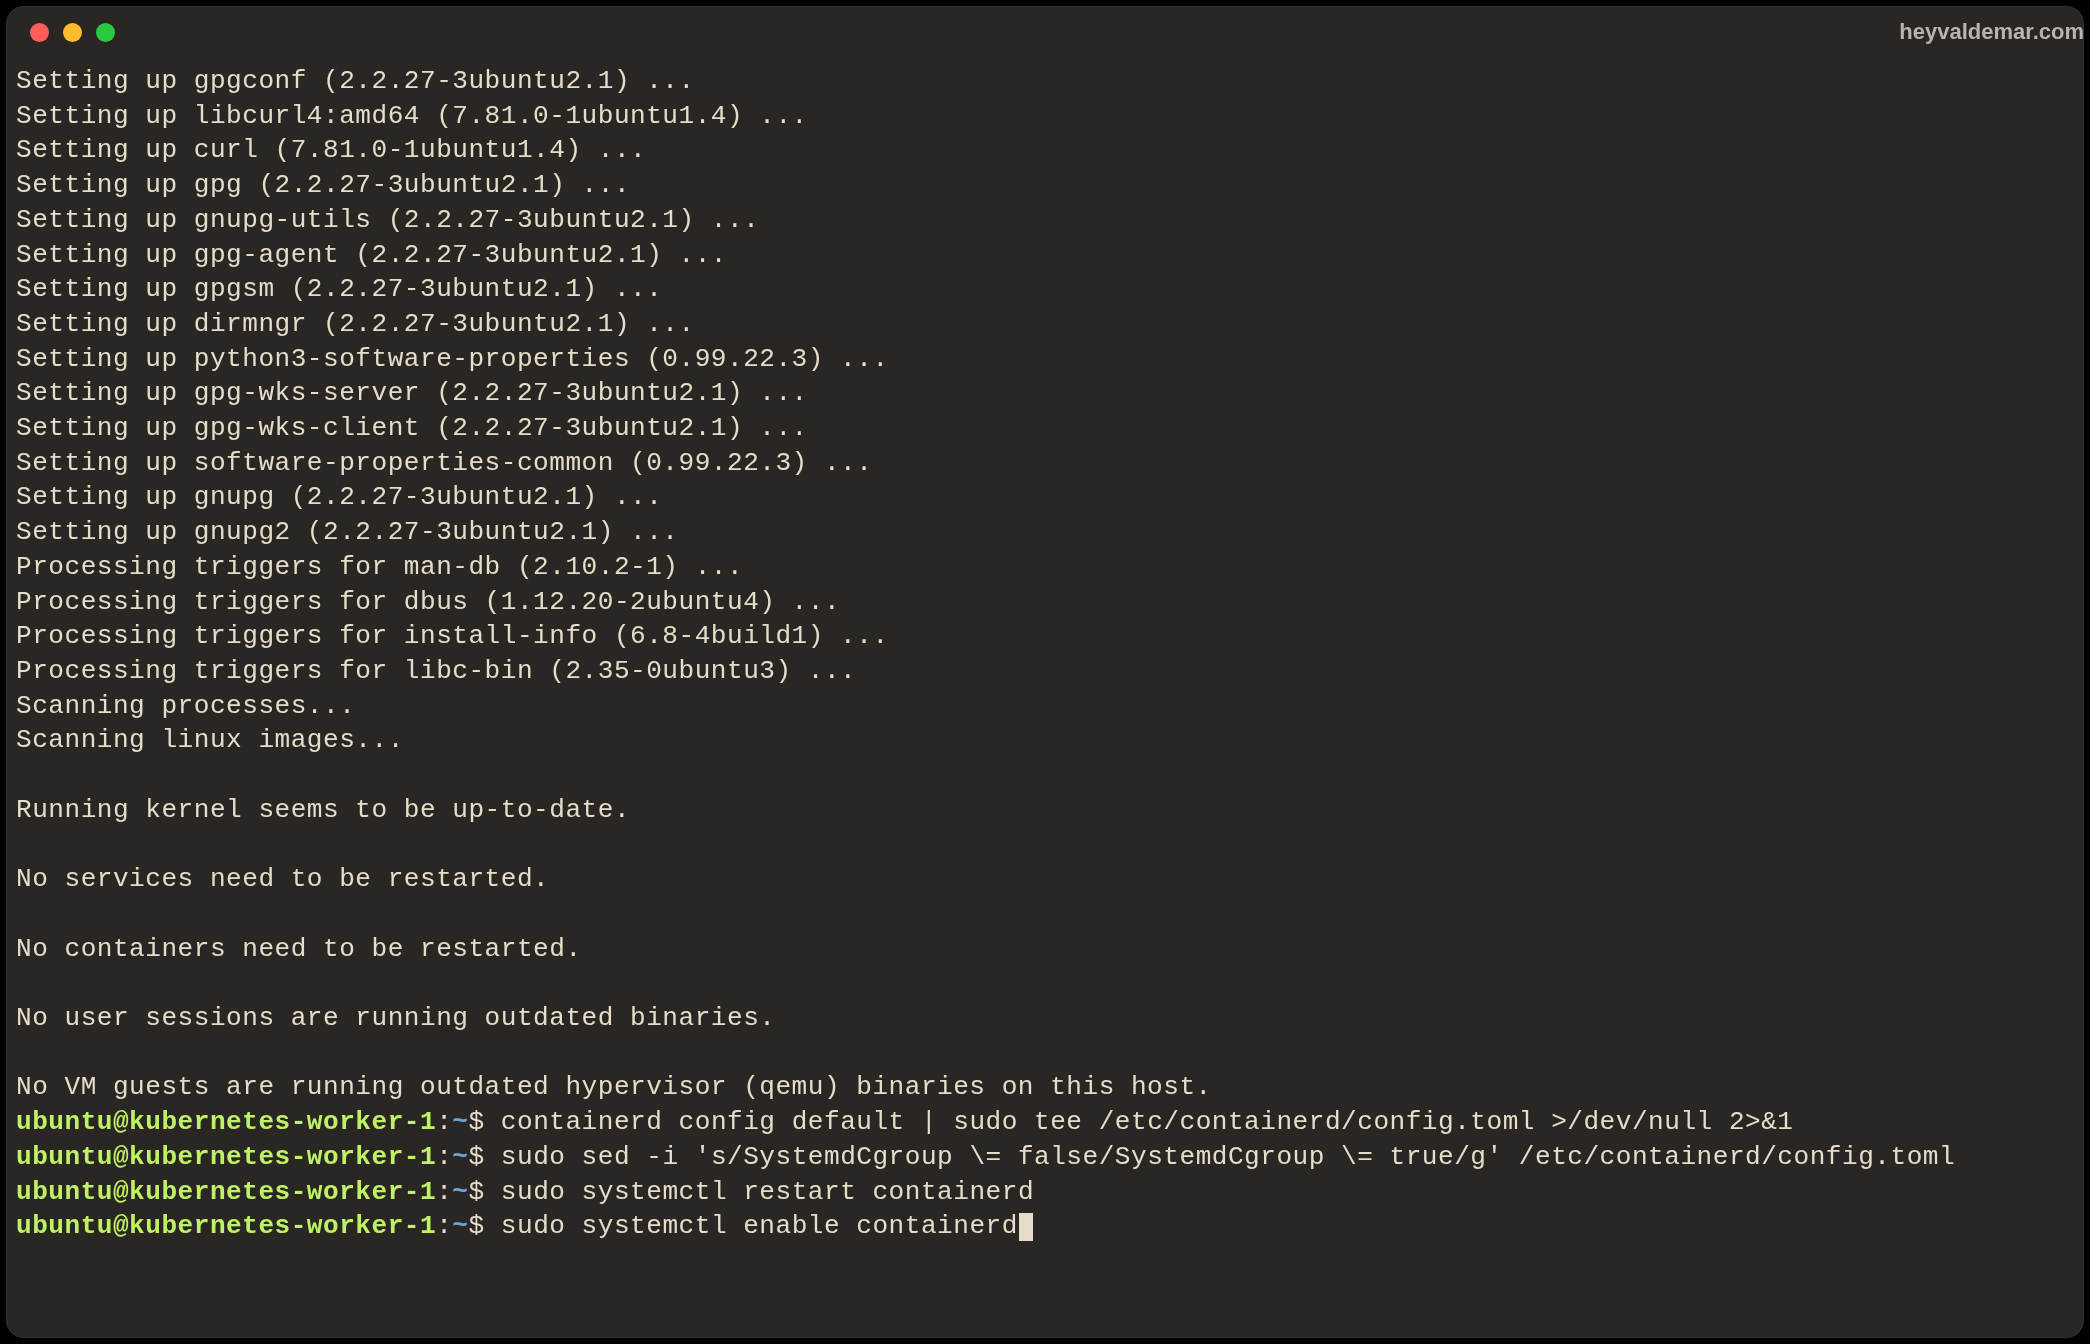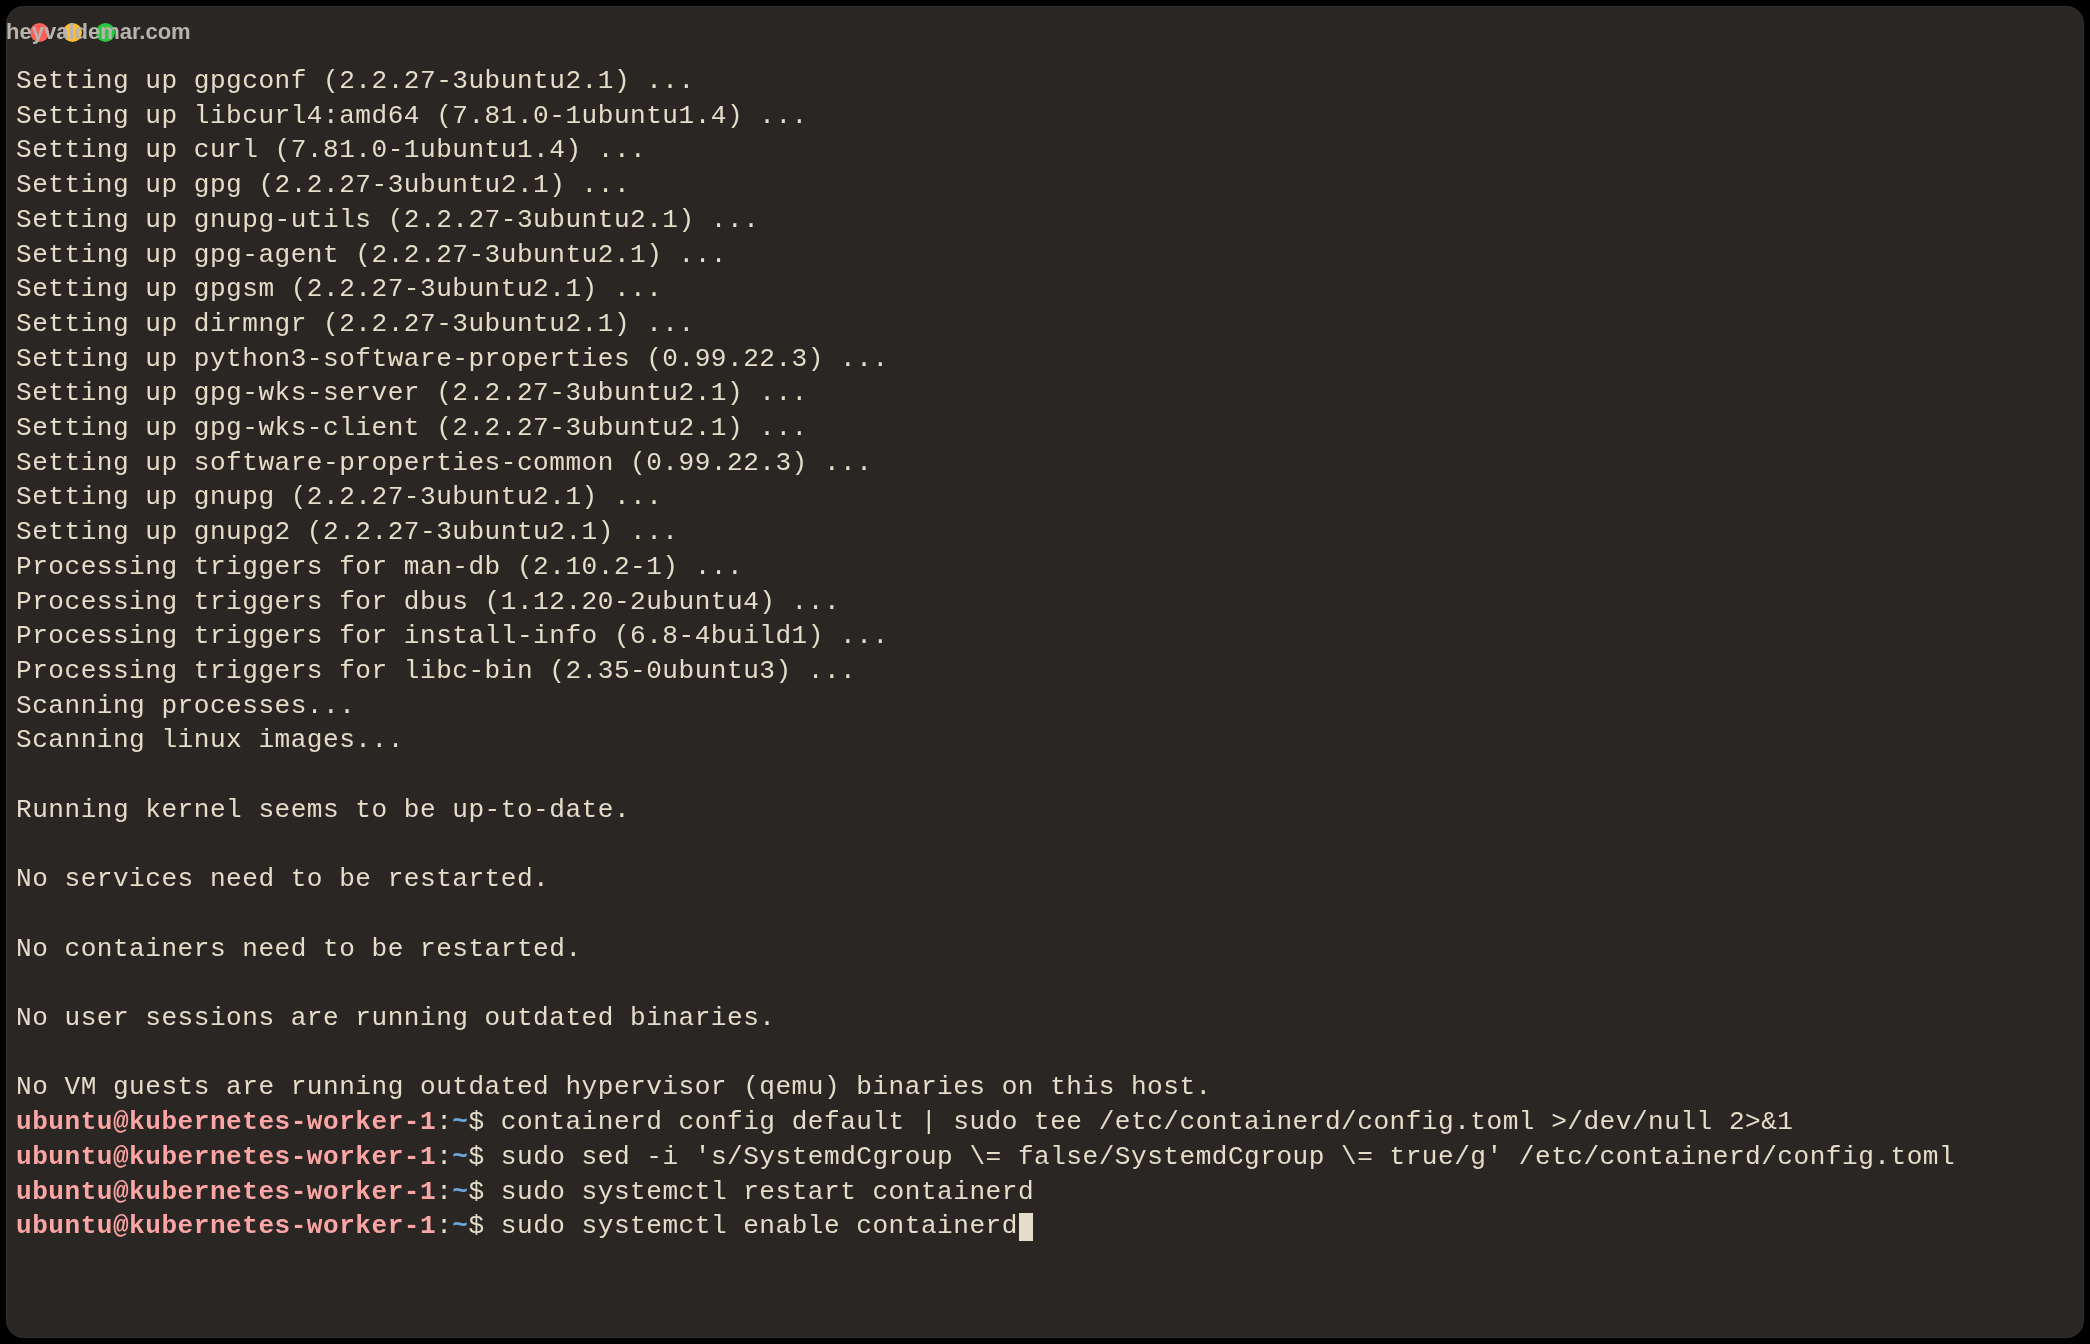--- a/index.html
+++ b/index.html
@@ -40,40 +40,40 @@
     width: 19px;
     height: 19px;
     border-radius: 50%;
   }
   .red    { background: #ff5f57; }
   .yellow { background: #febc2e; }
   .green  { background: #28c840; }
   .title {
     position: absolute;
     left: 0; right: 0;
-    text-align: left;
+    text-align: right;
     font-family: -apple-system, "Helvetica Neue", Arial, sans-serif;
     font-size: 22px;
     color: #b8b3ad;
     font-weight: 600;
     pointer-events: none;
   }
   .term {
     flex: 1;
     padding: 6px 0 14px 10px;
     font-family: "Menlo", "Consolas", "Liberation Mono", monospace;
     font-size: 26.1px;
     line-height: 1.33;
     letter-spacing: 0.5px;
     color: #e3ddc9;
     white-space: pre-wrap;
     word-break: break-all;
   }
   .out  { color: #e3ddc9; }
-  .user { color: #fca5a5; font-weight: 700; }
+  .user { color: #bef264; font-weight: 700; }
   .path { color: #6aa5d8; font-weight: 700; }
   .cmd  { color: #e3ddc9; margin-top: 13px; }
   .cursor {
     display: inline-block;
     width: 14px;
     height: 28px;
     background: #e3ddc9;
     vertical-align: text-bottom;
     margin-left: 1px;
   }

